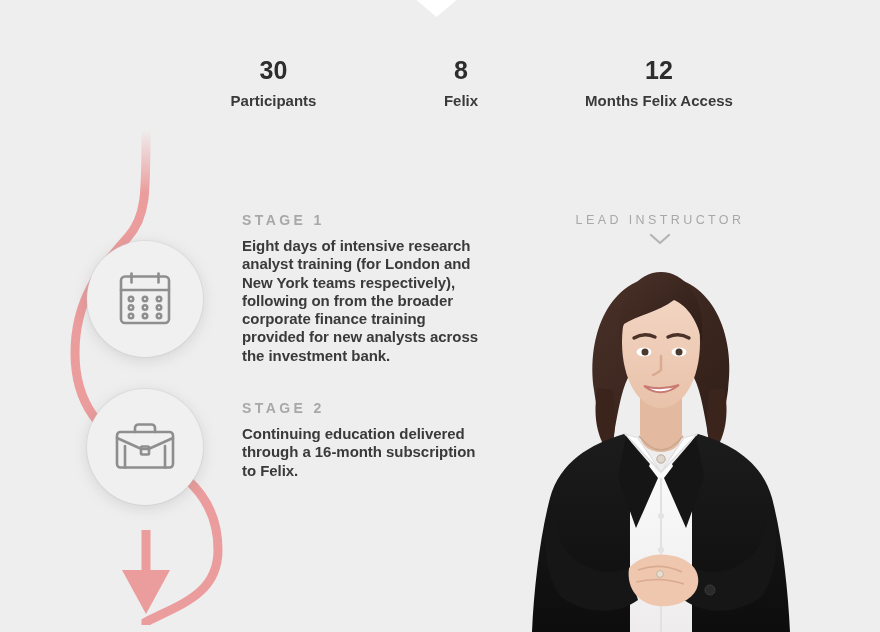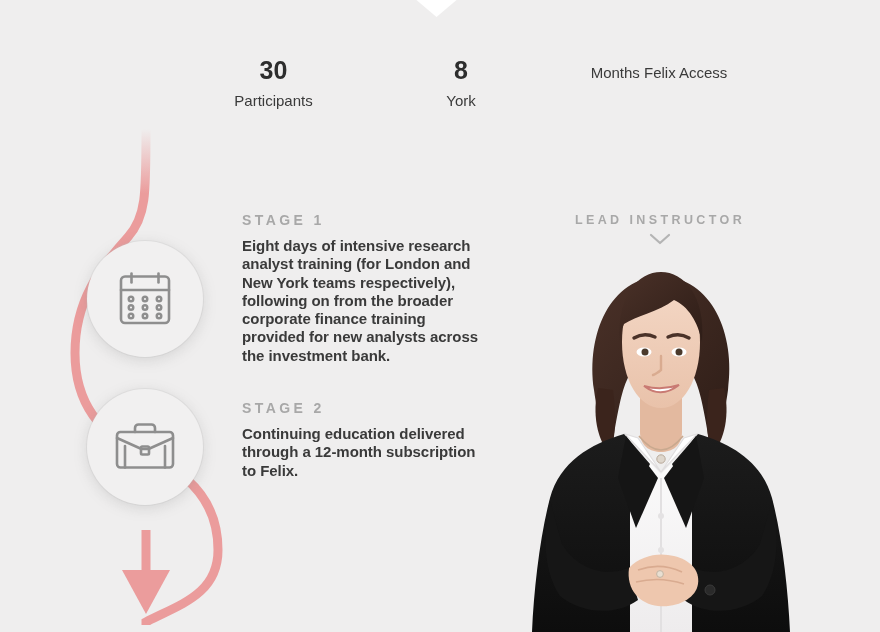--- a/index.html
+++ b/index.html
@@ -49,21 +49,21 @@
     font-weight: bold;
     color: #2d2d2d;
     letter-spacing: 0.2px;
     line-height: 28px;
   }
   .stat-label {
     font-size: 15px;
     color: #3a3a3a;
     margin-top: 8px;
     line-height: 18px;
-    font-weight: 400;
+    font-weight: 700;
   }
 
   
   #curve-wrap {
     position: absolute;
     left: 50px;
     top: 125px;
     width: 210px;
     height: 500px;
     z-index: 2;
@@ -117,21 +117,21 @@
   #instructor {
     position: absolute;
     left: 500px;
     top: 212px;
     width: 320px;
     z-index: 10;
     text-align: center;
   }
   #instructor-label {
     font-size: 12.5px;
-    font-weight: bold;
+    font-weight: normal;
     letter-spacing: 3.4px;
     color: #a8a8a8;
     line-height: 16px;
   }
   #instructor-chevron {
     margin-top: 5px;
     display: flex;
     justify-content: center;
   }
 
@@ -155,24 +155,25 @@
 
 <div id="stats-row">
 
   <div class="stat-block b1">
     <div class="stat-value">30</div>
     <div class="stat-label">Participants</div>
   </div>
 
   <div class="stat-block b2">
     <div class="stat-value">8</div>
-    <div class="stat-label">York</div>
+    <div class="stat-label">Felix</div>
   </div>
 
   <div class="stat-block b3">
+    <div class="stat-value">12</div>
     <div class="stat-label">Months Felix Access</div>
   </div>
 
 </div>
 
 <svg id="curve-wrap" viewBox="0 0 210 500" preserveAspectRatio="none">
   <defs>
     <linearGradient id="fadeTop" x1="0" y1="0" x2="0" y2="1">
       <stop offset="0" stop-color="#eb9c9c" stop-opacity="0"></stop>
       <stop offset="0.13" stop-color="#eb9c9c" stop-opacity="1"></stop>
@@ -231,21 +232,21 @@
 
 <div id="stages">
 
   <div id="stage-1-block">
     <div class="stage-label">STAGE 1</div>
     <div class="stage-body">Eight days of intensive research analyst training (for London and New York teams respectively), following on from the broader corporate finance training provided for new analysts across the investment bank.</div>
   </div>
 
   <div id="stage-2-block">
     <div class="stage-label">STAGE 2</div>
-    <div class="stage-body">Continuing education delivered through a 12-month subscription to Felix.</div>
+    <div class="stage-body">Continuing education delivered through a 16-month subscription to Felix.</div>
   </div>
 
 </div>
 
 <div id="instructor">
   <div id="instructor-label">LEAD INSTRUCTOR</div>
   <div id="instructor-chevron">
     <svg width="22" height="12" viewBox="0 0 22 12">
       <path d="M2 2 L11 10 L20 2" fill="none" stroke="#b4b4b4" stroke-width="2.2" stroke-linecap="round" stroke-linejoin="round"></path>
     </svg>

